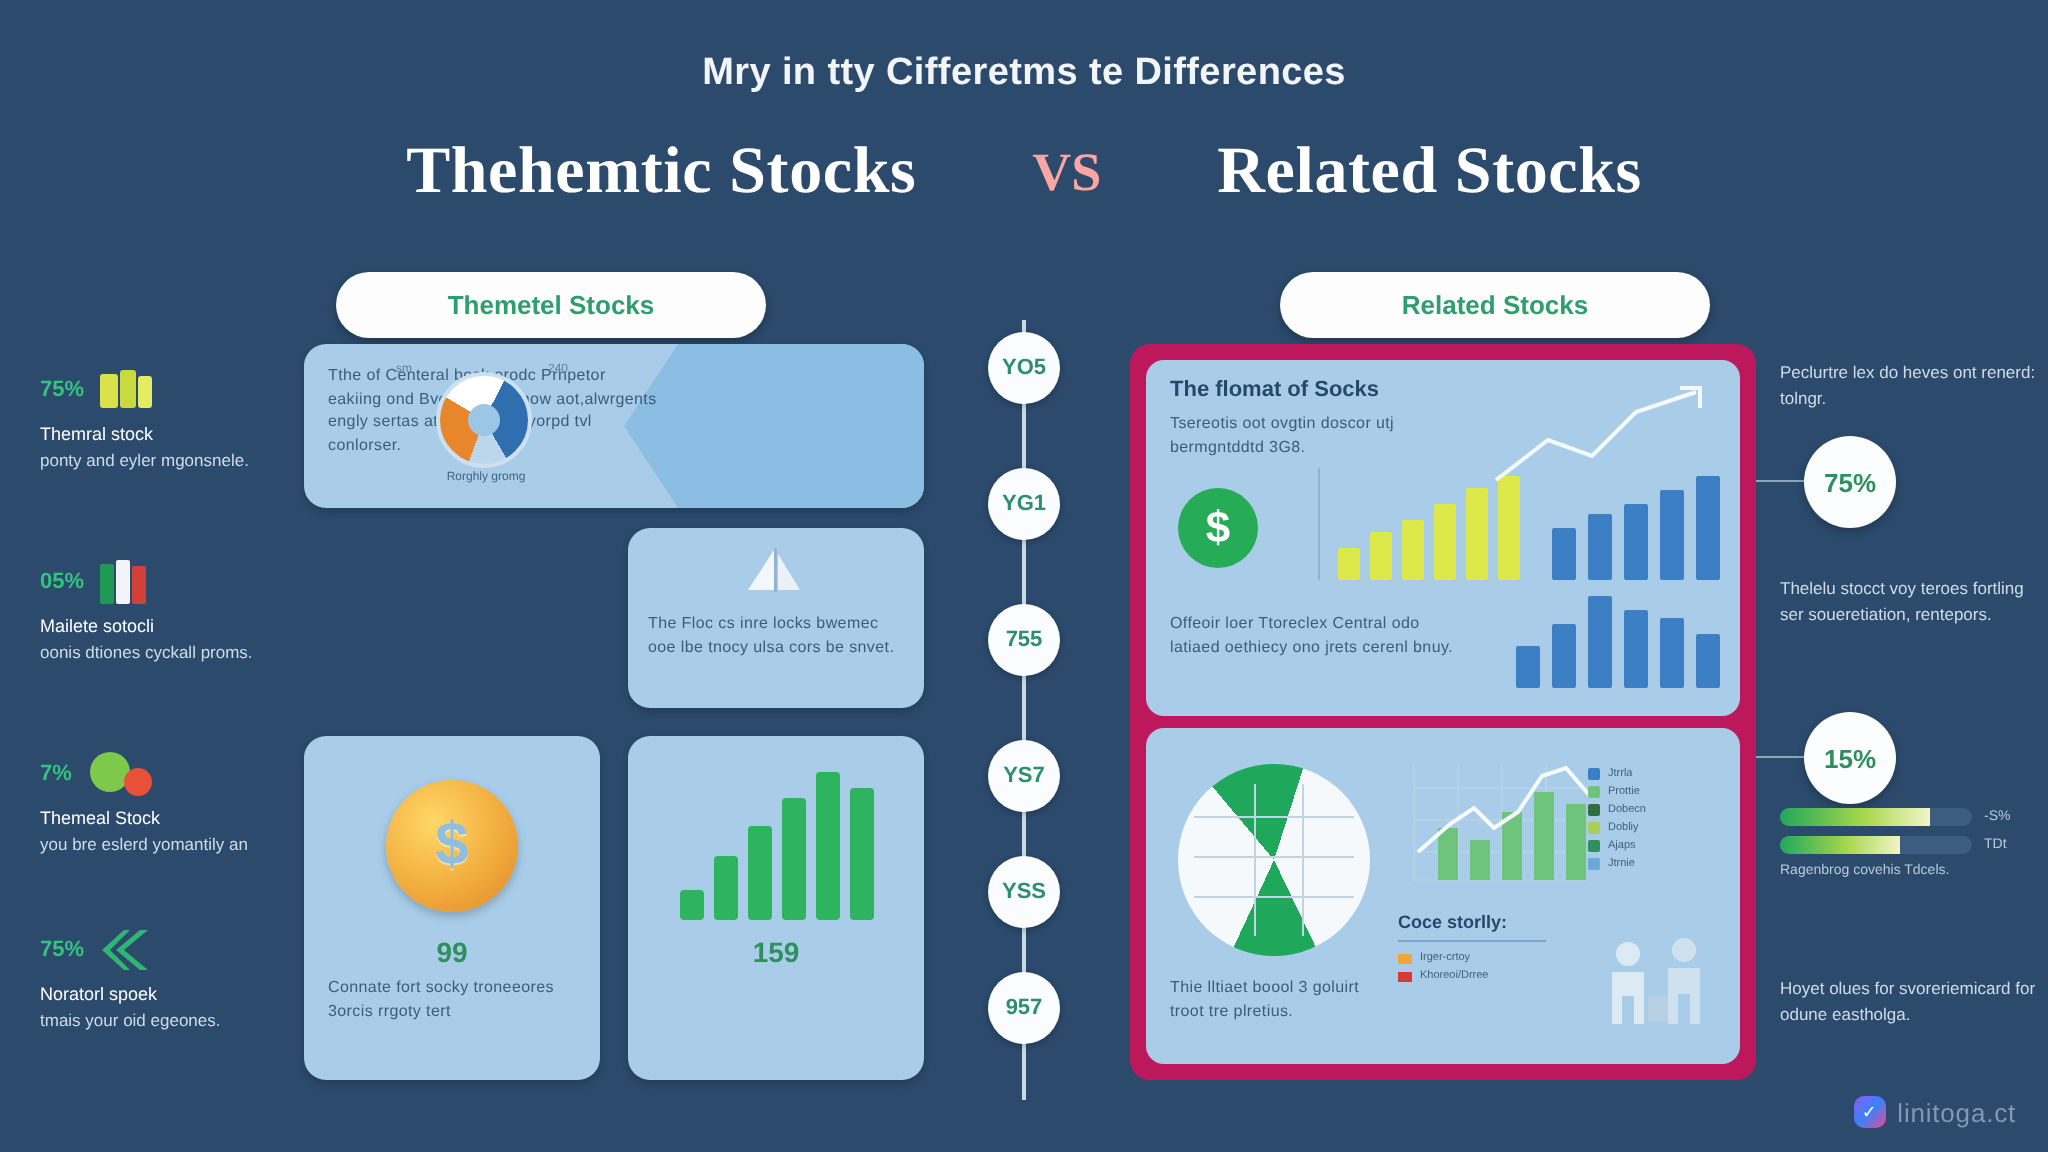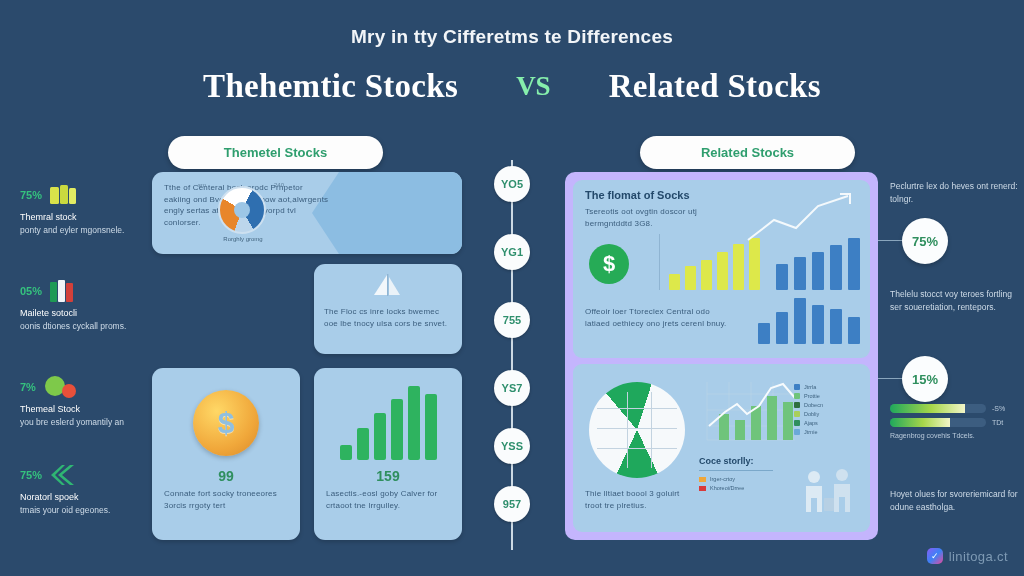--- a/index.html
+++ b/index.html
@@ -18,37 +18,37 @@
     position:absolute; top:26px; left:0; width:100%;
     text-align:center; font-size:19px; font-weight:bold;
     color:#f2f5f8; letter-spacing:.2px;
   }
   .headrow {
     position:absolute; top:68px; left:0; width:100%;
     display:flex; align-items:center; justify-content:center; gap:58px;
   }
   .h-main { font-size:33px; font-weight:bold; color:#ffffff;
             font-family:"Liberation Serif", serif; letter-spacing:.3px; }
-  .h-vs   { font-size:27px; font-weight:bold; color:#86efac;
+  .h-vs   { font-size:27px; font-weight:bold; color:#fca5a5;
             font-family:"Liberation Serif", serif; }
 
   
   .pill {
     position:absolute; height:33px; border-radius:17px;
     background:#fdfdfd; display:flex; align-items:center; justify-content:center;
     color:#2f9e6e; font-size:13px; font-weight:bold;
     box-shadow:0 2px 5px rgba(0,0,0,.25);
   }
   #pill-left  { left:168px; top:136px; width:215px; }
   #pill-right { left:640px; top:136px; width:215px; }
 
   
   .panel-left  { position:absolute; left:152px; top:172px; width:310px; height:368px; }
   .panel-right { position:absolute; left:565px; top:172px; width:313px; height:368px;
-                 background:#c4b5fd; border-radius:10px; padding:20px; }
+                 background:#be185d; border-radius:10px; padding:20px; }
 
   .card {
     background:#a9cde9; border-radius:11px; position:relative;
     box-shadow:0 2px 4px rgba(0,0,0,.18);
   }
   .gtext { color:#3a5d7d; line-height:1.45; font-size:8px; letter-spacing:.2px; }
 
   
   #lcard1 { position:absolute; left:0; top:0; width:310px; height:82px; overflow:hidden; }
   #lcard1 .body { position:absolute; left:12px; top:10px; width:165px; }
@@ -274,21 +274,20 @@
         <div class="bars" id="left-bars">
             <i style="height: 15px; background: rgb(46, 179, 95);"></i>
             <i style="height: 32px; background: rgb(46, 179, 95);"></i>
             <i style="height: 47px; background: rgb(46, 179, 95);"></i>
             <i style="height: 61px; background: rgb(46, 179, 95);"></i>
             <i style="height: 74px; background: rgb(46, 179, 95);"></i>
             <i style="height: 66px; background: rgb(46, 179, 95);"></i>
           </div>
       </div>
       <div class="big-num">159</div>
-      <div class="big-txt gtext">Lasectis.-eosl goby Calver for crtaoot tne lrrgulley.</div>
     </div>
   </div>
 
   <div class="timeline">
     <div class="tl-line"></div>
     <div class="tl-node" style="top:6px;">YO5</div>
     <div class="tl-node" style="top:74px;">YG1</div>
     <div class="tl-node" style="top:142px;">755</div>
     <div class="tl-node" style="top:210px;">YS7</div>
     <div class="tl-node" style="top:268px;">YSS</div>

